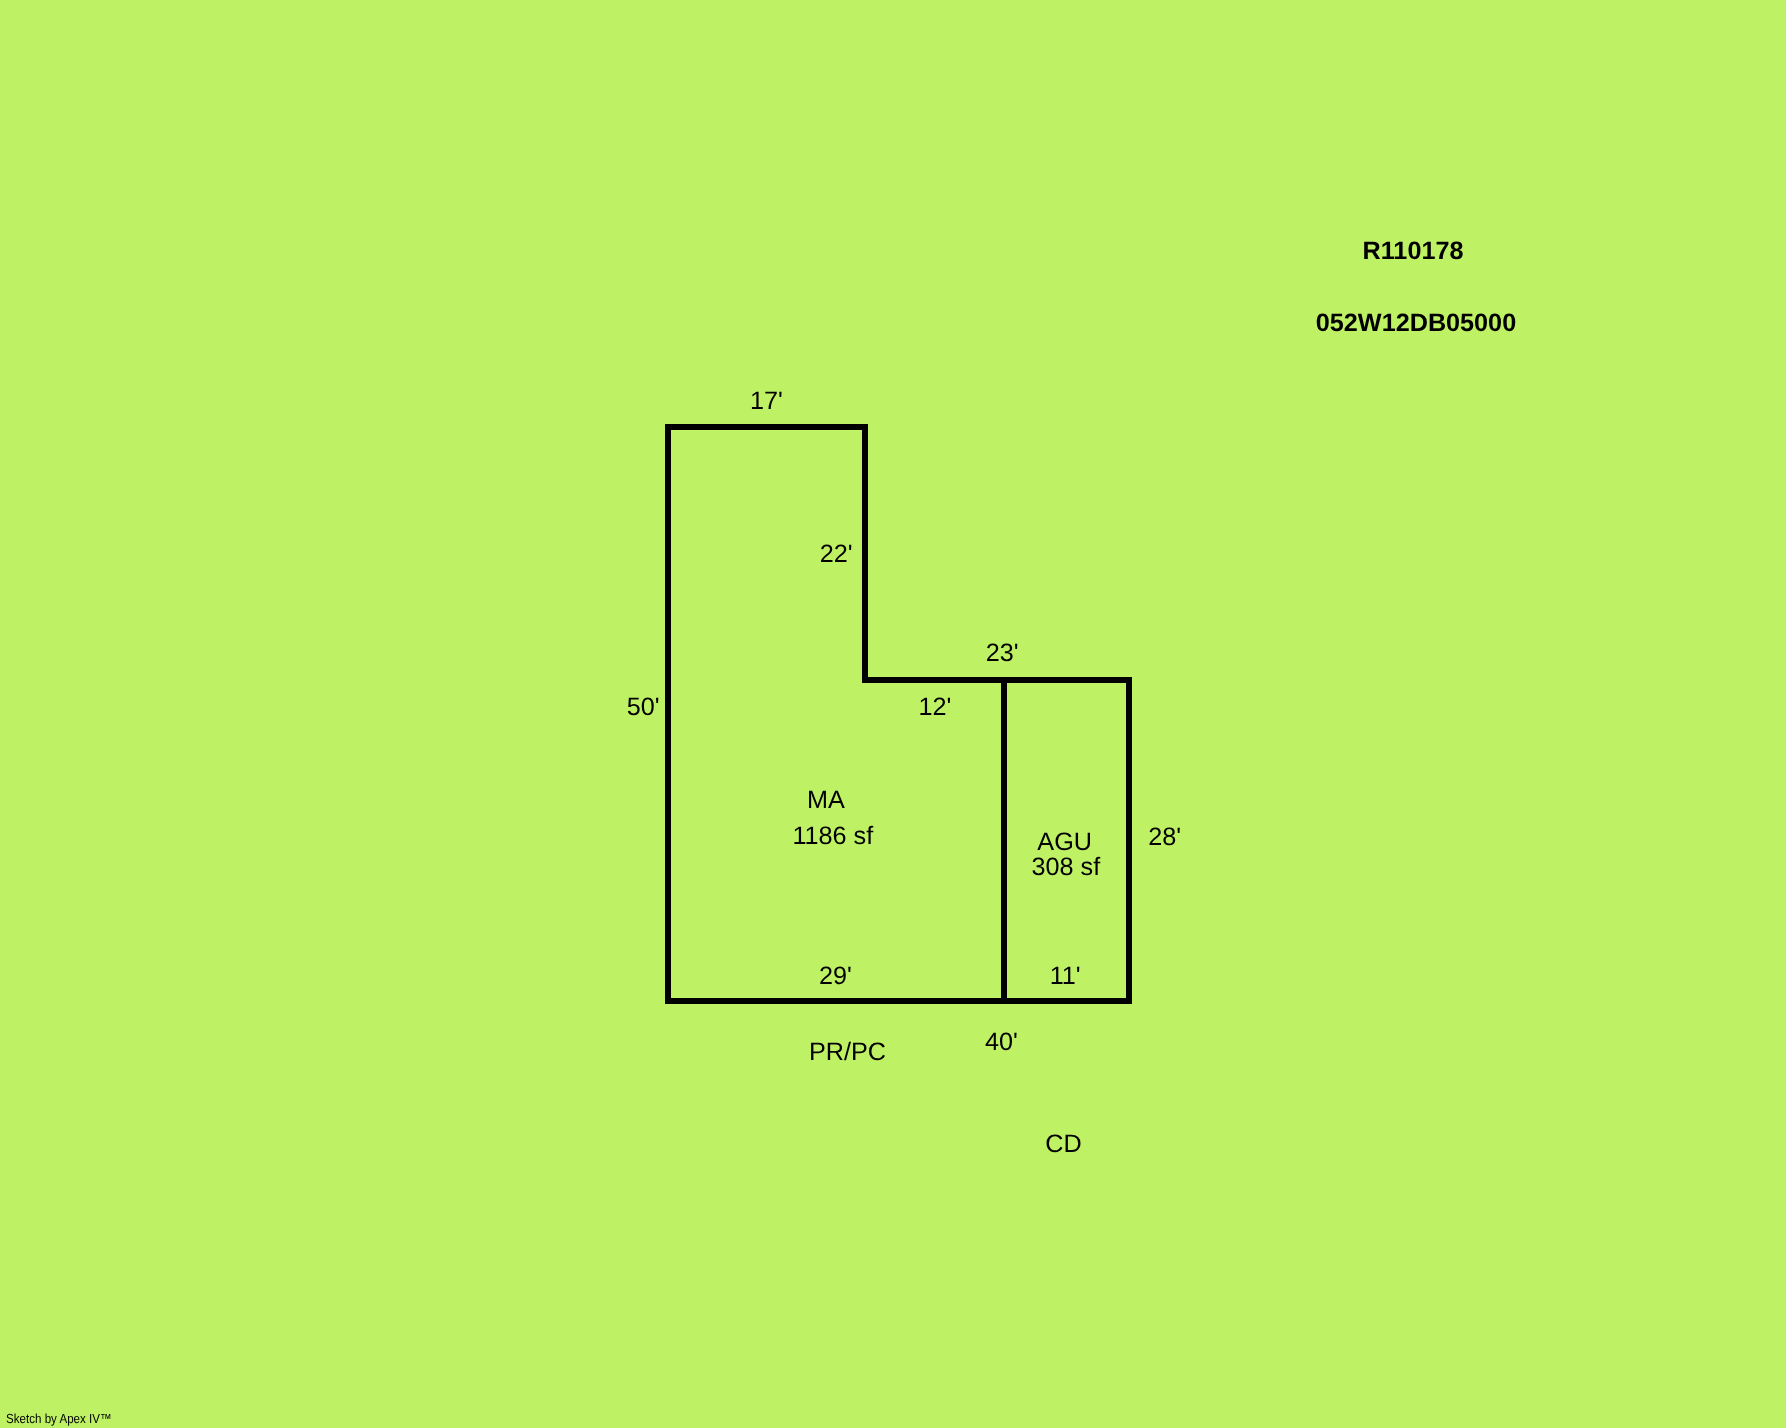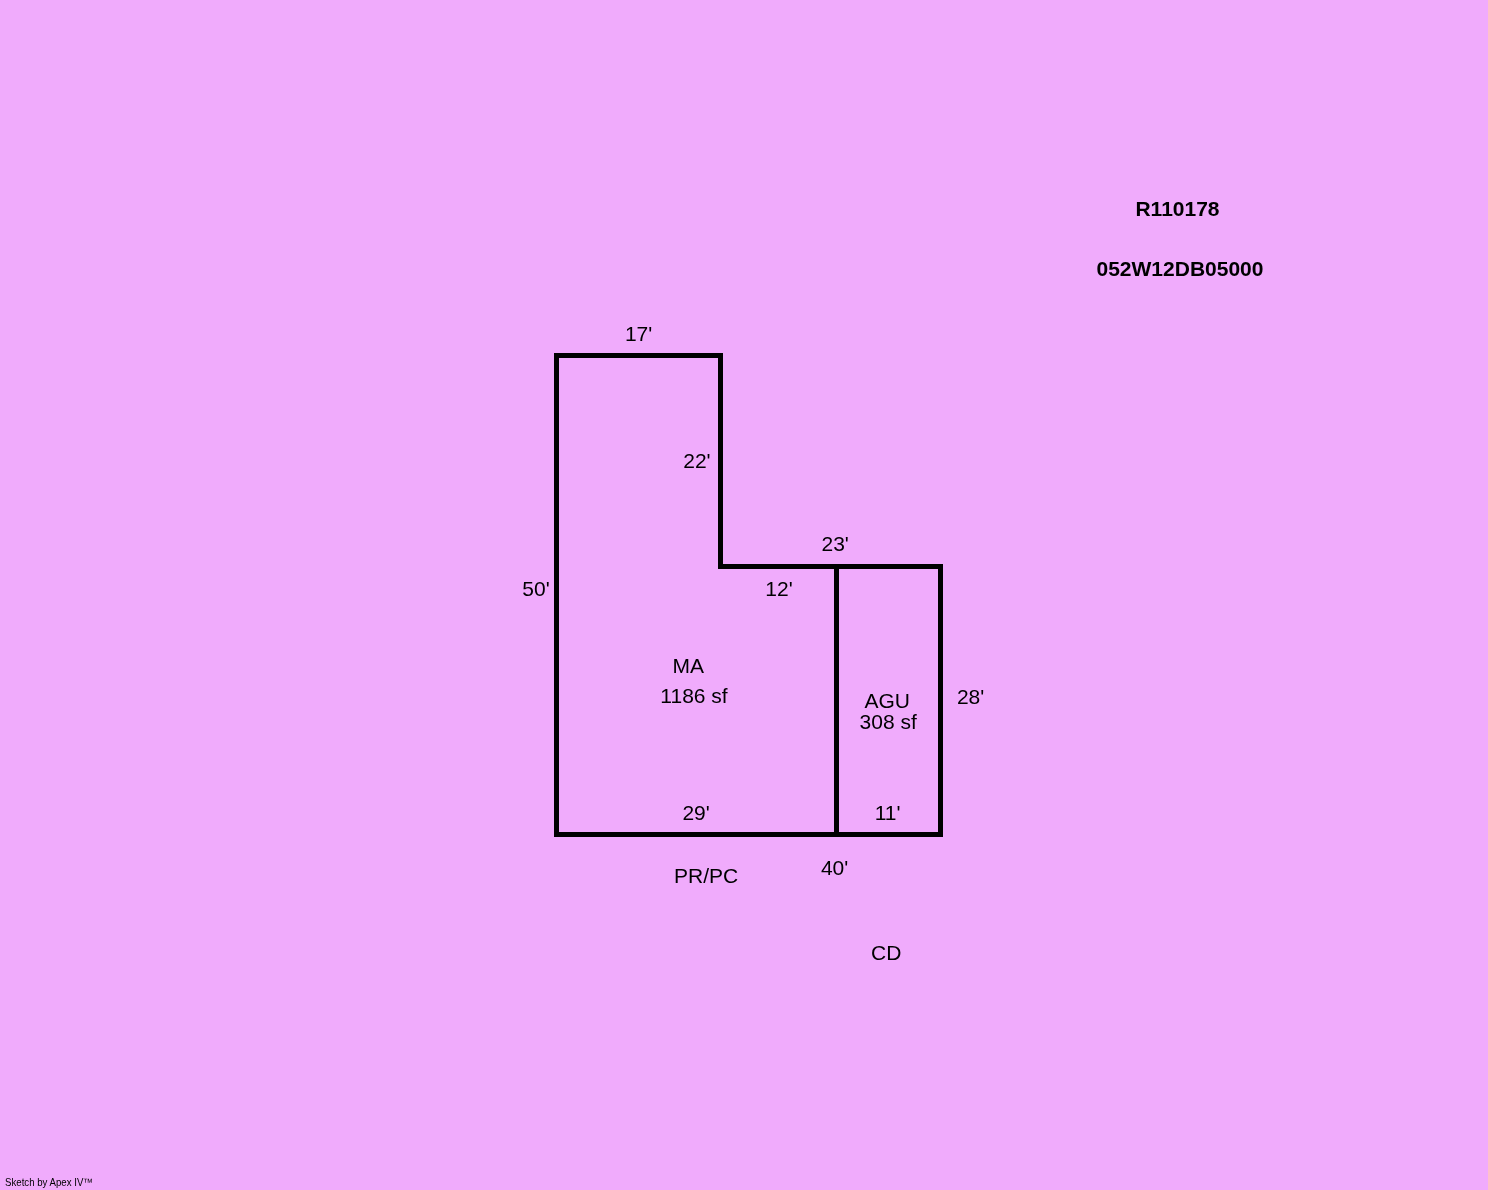--- a/index.html
+++ b/index.html
@@ -1,16 +1,16 @@
 <!DOCTYPE html>
 <html><head>
 <meta charset="utf-8">
 <style>
   html,body{margin:0;padding:0;background:#ffffff;}
-  .page{position:relative;width:1488px;height:1190px;background:#f0abfc;overflow:hidden;
+  .page{position:relative;width:1488px;height:1190px;background:#bef264;overflow:hidden;
         font-family:"Liberation Sans", sans-serif;}
   svg text{font-family:"Liberation Sans", sans-serif;fill:#000;}
 </style>
 </head>
 <body>
 <div class="page">
 <svg width="1488" height="1190" viewBox="0 0 1488 1190">
 
   <text x="1177.5" y="216" font-size="21" font-weight="bold" text-anchor="middle">R110178</text>
 

